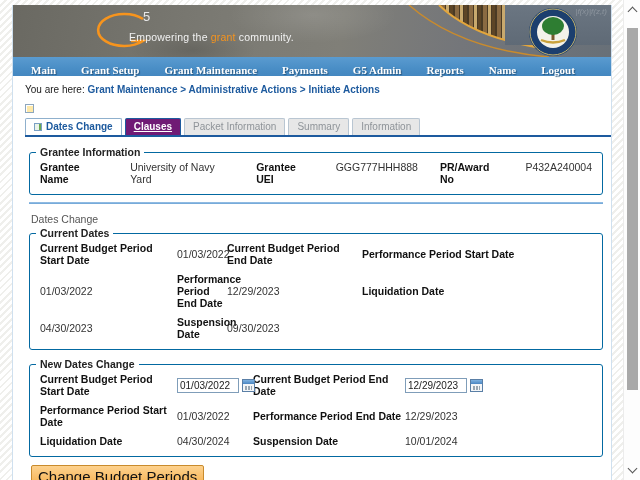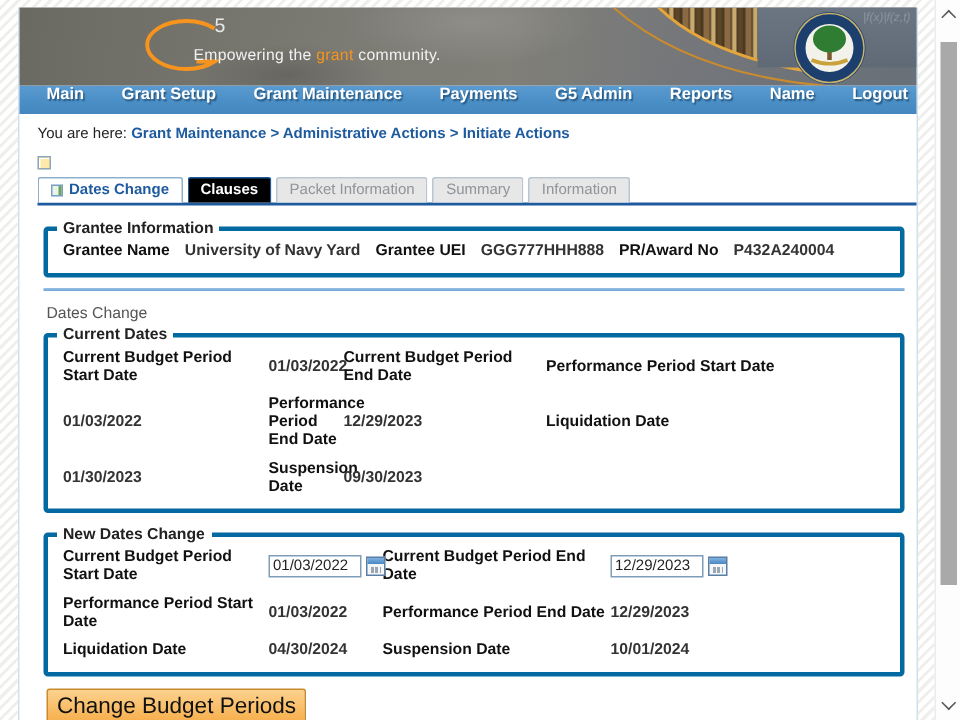--- a/index.html
+++ b/index.html
@@ -27,50 +27,50 @@
   .tagline .em{ color:#f7941d; }
   .swoosh{ position:absolute; right:62px; top:0; width:150px; height:52px; }
   .seal-zone{ position:absolute; right:0; top:0; width:106px; height:40px;
     background:linear-gradient(180deg,#6b7682 0%, #5f6a76 100%); }
   .formula{ position:absolute; right:4px; top:2px; color:#ffffff; opacity:.22;
     font-size:8px; font-style:italic; }
   .seal{ position:absolute; right:32px; top:2px; width:52px; height:50px; }
   
   .nav{
     height:19px; background:linear-gradient(180deg,#5a9bd0 0%, #4a8ec6 60%, #4487c0 100%);
-    display:flex; align-items:flex-start; gap:25px; padding-left:18px;
+    display:flex; align-items:flex-end; gap:25px; padding-left:18px;font-family:Liberation Serif, serif;
   }
   .nav span{
     color:#ffffff; font-weight:bold; font-size:11px; cursor:pointer;
     text-shadow:1px 1px 1px #27567e;
   }
   
   .content{ padding:0 0 0 8px; }
   .breadcrumb{ margin:8px 0 0 4px; font-size:10px; color:#222; }
   .breadcrumb .path{ color:#1d5a9e; font-weight:bold;text-align:center; }
   .titlerow{ margin:9px 0 0 4px; display:flex; align-items:center; gap:5px; }
   .title-icon{ width:9px; height:9px; border:1px solid #8ea7bd; background:#ffe9a8;
     box-shadow:inset 1px 1px 0 #fff; }
   .page-title{ font-size:13px; font-weight:bold; color:#1d5a9e; }
   
   .tabs{ display:flex; align-items:flex-end; gap:3px; margin:5px 0 0 4px;
     border-bottom:2px solid #1d5a9e; height:19px; }
   .tab{ font-size:10px; padding:2px 8px 3px; border:1px solid #b9c6d2; border-bottom:none;
     background:#e7e7e7; color:#8f9499; cursor:pointer; border-radius:2px 2px 0 0; white-space:nowrap;}
   .tab.active{ background:#ffffff; color:#1d5a9e; font-weight:bold; border-color:#8fb0cd;
     display:flex; align-items:center; gap:4px; }
-  .tab.dark{ background:#000000; color:#ffffff; font-weight:bold; border-color:#1d5a9e; }
+  .tab.dark{ background:#701a75; color:#ffffff; font-weight:bold; border-color:#1d5a9e;text-decoration:underline; }
   .tab-icon{ width:8px; height:8px; border:1px solid #7aa0c4; background:#eaf3ea;
     box-shadow:inset -2px 0 0 #69a74f; }
   
-  fieldset{ border:3px solid #0369a1; border-radius:3px; margin:0 8px; padding:0 4px 5px; }
+  fieldset{ border:1px solid #0369a1; border-radius:3px; margin:0 8px; padding:0 4px 5px; }
   legend{ font-size:10.5px; font-weight:bold; color:#222; padding:0 4px; margin-left:2px; }
-  .grantee-row{ display:flex; gap:10px; padding:3px 6px 4px; font-size:10.5px; align-items:baseline;}
+  .grantee-row{ display:flex; gap:22px; padding:3px 6px 4px; font-size:10.5px; align-items:baseline;}
   .lbl{ font-weight:bold; color:#111; }
-  .val{ color:#333;font-weight:bold; }
+  .val{ color:#333; }
   .hr-blue{ height:2px; background:linear-gradient(180deg,#9cc2e5,#6ba3d6); margin:7px 8px 0; }
   .section-label{ font-size:10.5px; color:#555; margin:9px 0 2px 10px; }
   .dates-grid{ display:grid; row-gap:7px; padding:3px 6px 4px; font-size:10.5px; align-items:center;}
   .grid-current{ grid-template-columns:137px 50px 135px auto; }
   .grid-new{ grid-template-columns:137px 76px 152px auto; }
   .date-input{ width:62px; height:15px; border:1px solid #7f9db9; font-size:10px;
     padding:1px 2px; font-family:"Liberation Sans", sans-serif; color:#222; }
   .inp-wrap{ display:flex; align-items:center; gap:3px; }
   .cal{ width:13px; height:13px; border:1px solid #5a7fa6; background:#f4f6f8; position:relative;
     cursor:pointer; flex:0 0 auto; }
@@ -194,21 +194,21 @@
         <span class="lbl">Current Budget Period Start Date</span>
         <span class="val">01/03/2022</span>
         <span class="lbl">Current Budget Period End Date</span>
 
         <span class="lbl">Performance Period Start Date</span>
         <span class="val">01/03/2022</span>
         <span class="lbl">Performance Period End Date</span>
         <span class="val">12/29/2023</span>
 
         <span class="lbl">Liquidation Date</span>
-        <span class="val">01/30/2023</span>
+        <span class="val">04/30/2023</span>
         <span class="lbl">Suspension Date</span>
         <span class="val">09/30/2023</span>
       </div>
     </fieldset>
 
     <div style="height:8px"></div>
     <fieldset>
       <legend>New Dates Change</legend>
       <div class="dates-grid grid-new">
         <span class="lbl">Current Budget Period Start Date</span>

